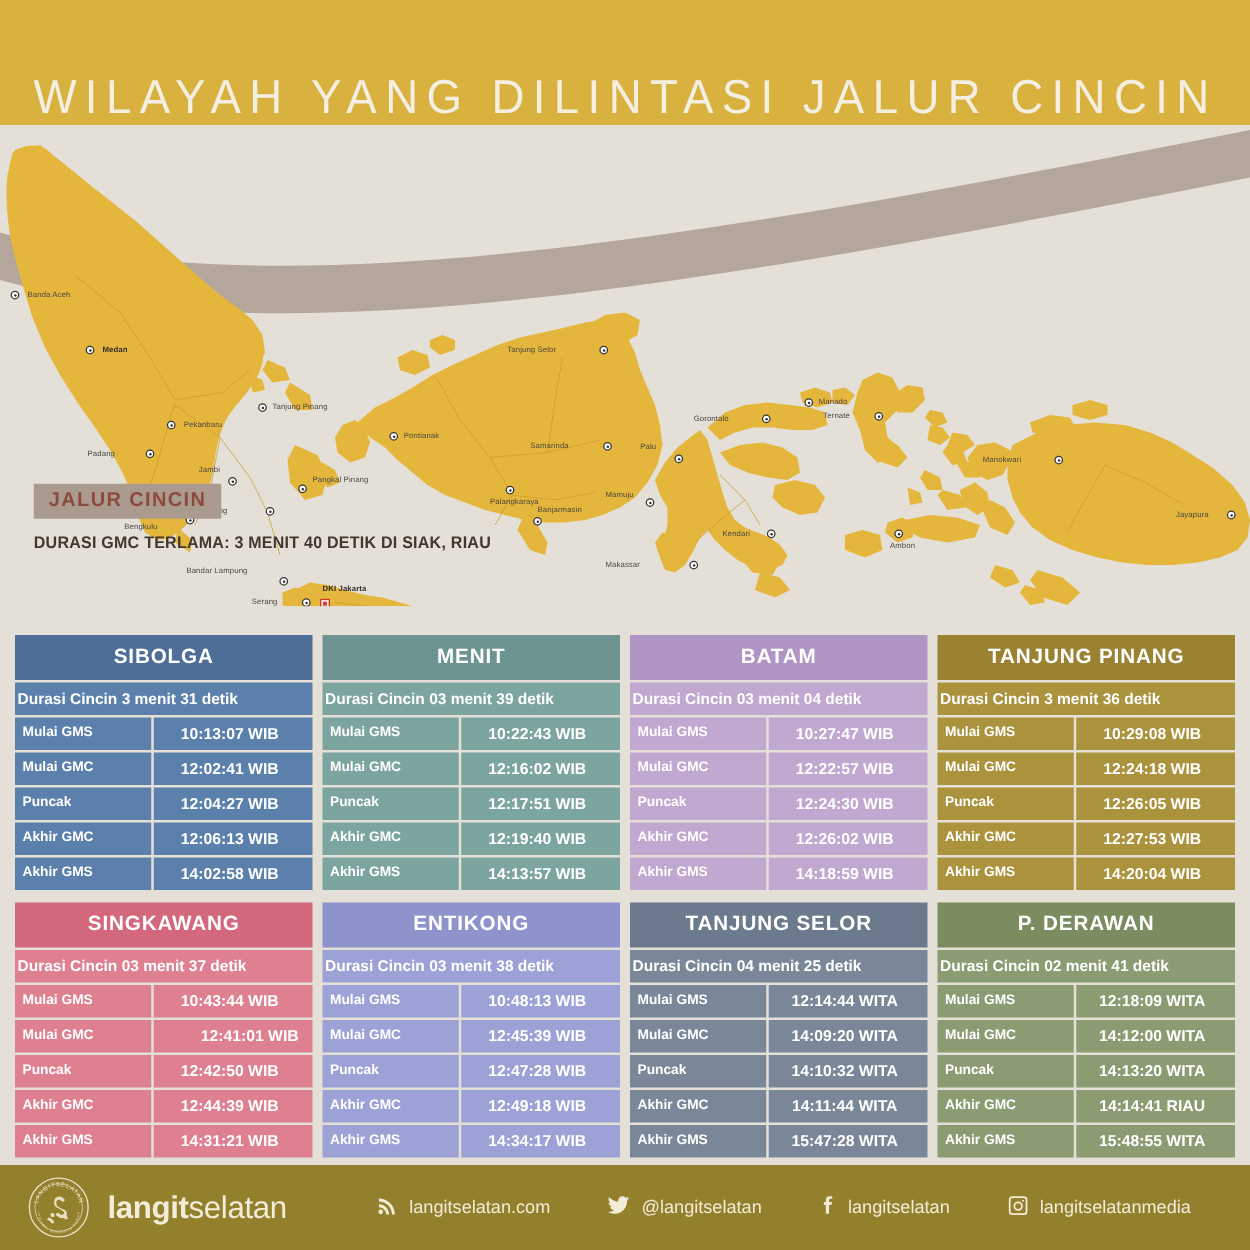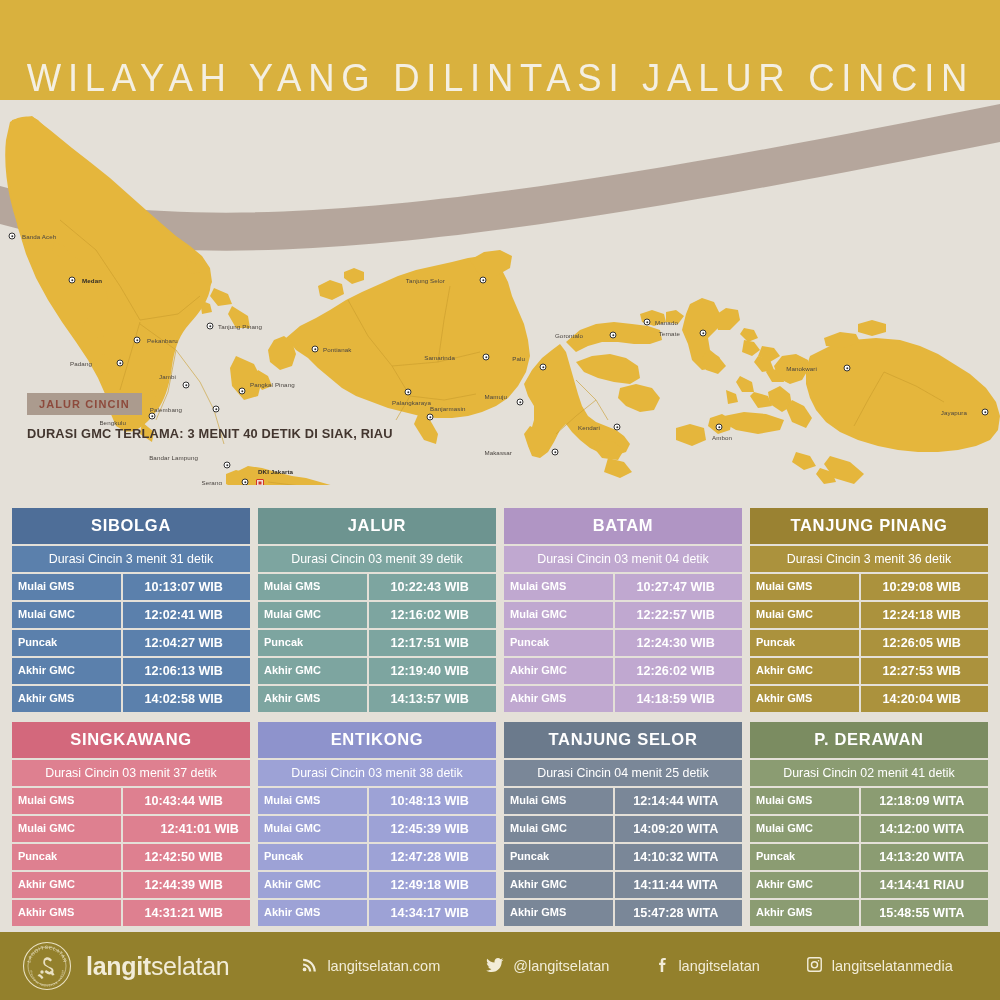--- a/index.html
+++ b/index.html
@@ -70,21 +70,21 @@
     width: 8px; height: 8px;
   }
   .city-dot.capital::after { background: #d0352b; width: 3px; height: 3px; border-radius: 0; }
 
   
   .legend-wrap { position: absolute; left: 27px; bottom: 44px; }
   .legend-chip {
     display: inline-block;
     background: #ab9b8e;
     color: #8d4a3c;
-    font-size: 11px;
+    font-size: 16px;
     font-weight: bold;
     letter-spacing: 1.1px;
     padding: 5px 12px 5px 12px;
   }
   .legend-sub {
     margin-top: 11px;
     color: #43362f;
     font-size: 13.5px;
     font-weight: bold;
     letter-spacing: 0.2px;
@@ -108,23 +108,22 @@
     text-align: center;
     color: #fff;
     font-weight: bold;
     font-size: 16.5px;
     letter-spacing: 0.7px;
     padding: 8px 2px 9px 2px;
     white-space: nowrap;
     overflow: hidden;
   }
   .card-sub {
-    text-align: center;
     color: #fff;
-    font-weight: normal;
+    font-weight: bold;
     font-size: 12.4px;
     padding: 6px 2px 6px 2px;
     margin-top: 2px;
     white-space: nowrap;
   }
   .card-row {
     display: flex;
     margin-top: 2px;
   }
   .card-row .k {
@@ -402,21 +401,21 @@
         <div class="card-row">
           <div class="k" style="background: rgb(91, 128, 172);">Akhir GMC</div>
           <div class="v" style="background: rgb(91, 128, 172);">12:06:13  WIB</div>
         </div>
         <div class="card-row">
           <div class="k" style="background: rgb(91, 128, 172);">Akhir GMS</div>
           <div class="v" style="background: rgb(91, 128, 172);">14:02:58 WIB</div>
         </div>
       </div>
       <div class="card">
-        <div class="card-title" style="background: rgb(109, 148, 144);">JALUR</div>
+        <div class="card-title" style="background: rgb(109, 148, 144);">MENIT</div>
         <div class="card-sub" style="background: rgb(125, 165, 160);">Durasi Cincin 03 menit 39 detik</div>
         <div class="card-row">
           <div class="k" style="background: rgb(125, 165, 160);">Mulai GMS</div>
           <div class="v" style="background: rgb(125, 165, 160);">10:22:43 WIB</div>
         </div>
         <div class="card-row">
           <div class="k" style="background: rgb(125, 165, 160);">Mulai GMC</div>
           <div class="v" style="background: rgb(125, 165, 160);">12:16:02 WIB</div>
         </div>
         <div class="card-row">

